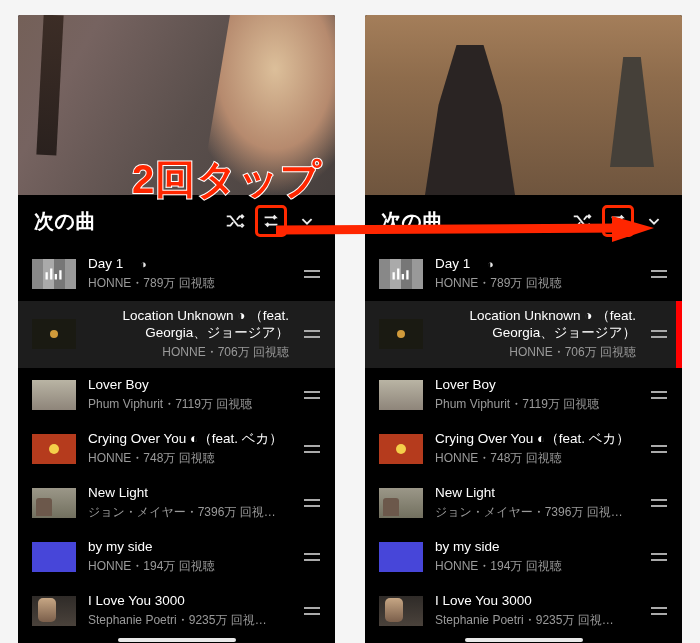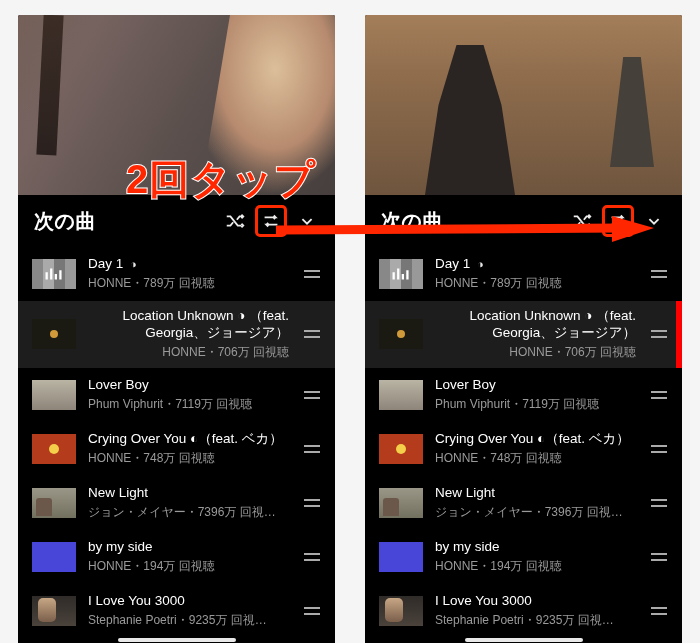--- a/index.html
+++ b/index.html
@@ -101,36 +101,36 @@
   .th-lover{ background:linear-gradient(#b9b4a4,#8e857a);}
   .th-cry{ background:#b53b1d;}
   .th-cry::after{content:"";width:10px;height:10px;background:#f4cf4a;border-radius:50%;}
   .th-new{ background:linear-gradient(#9b9788,#72705f);}
   .th-new::before{content:"";position:absolute;left:4px;bottom:2px;width:16px;height:18px;background:#6c584b;border-radius:3px 3px 0 0;}
   .th-side{ background:#4746d9;}
   .th-3000{ background:linear-gradient(#2f2b28,#4a423b);}
   .th-3000::before{content:"";position:absolute;left:6px;top:2px;width:18px;height:24px;background:linear-gradient(#c6a684,#7b5f4b);border-radius:5px;}
 
   .meta{ flex:1; min-width:0;}
-  .title-line{ font-size:13.5px; font-weight:500; padding-bottom:2px; display:flex; align-items:center; gap:7px; white-space:normal; line-height:1.25;}
+  .title-line{ font-size:13.5px; font-weight:500; padding-bottom:2px; display:flex; align-items:center; gap:17px; white-space:normal; line-height:1.25;}
   .sub{ font-size:12px; color:#9a9a9a;}
   .moon{ font-size:11px; opacity:.9;}
 
   .drag{ width:22px; height:22px; display:flex; align-items:center; justify-content:center; color:#aaa; flex-shrink:0;}
   .drag svg{width:18px;height:14px;stroke:currentColor;stroke-width:2;}
 
   .redbar{ position:absolute; right:0; width:6px; height:60px; background:#ff0000; }
 
   .homebar{
     position:absolute; bottom:6px; left:50%; transform:translateX(-50%);
     width:118px; height:4px; border-radius:3px; background:#e9e9e9;
   }
   .annot-text{
     position:absolute;
-    left:126px; top:152px;
+    left:132px; top:152px;
     font-size:40px; font-weight:800;
     color:#ff2600;
     -webkit-text-stroke: 2px #fff;
     paint-order: stroke fill;
     letter-spacing:1px;
     white-space:nowrap;
   }
   .arrow{
     position:absolute;
     left:276px; top:216px;

